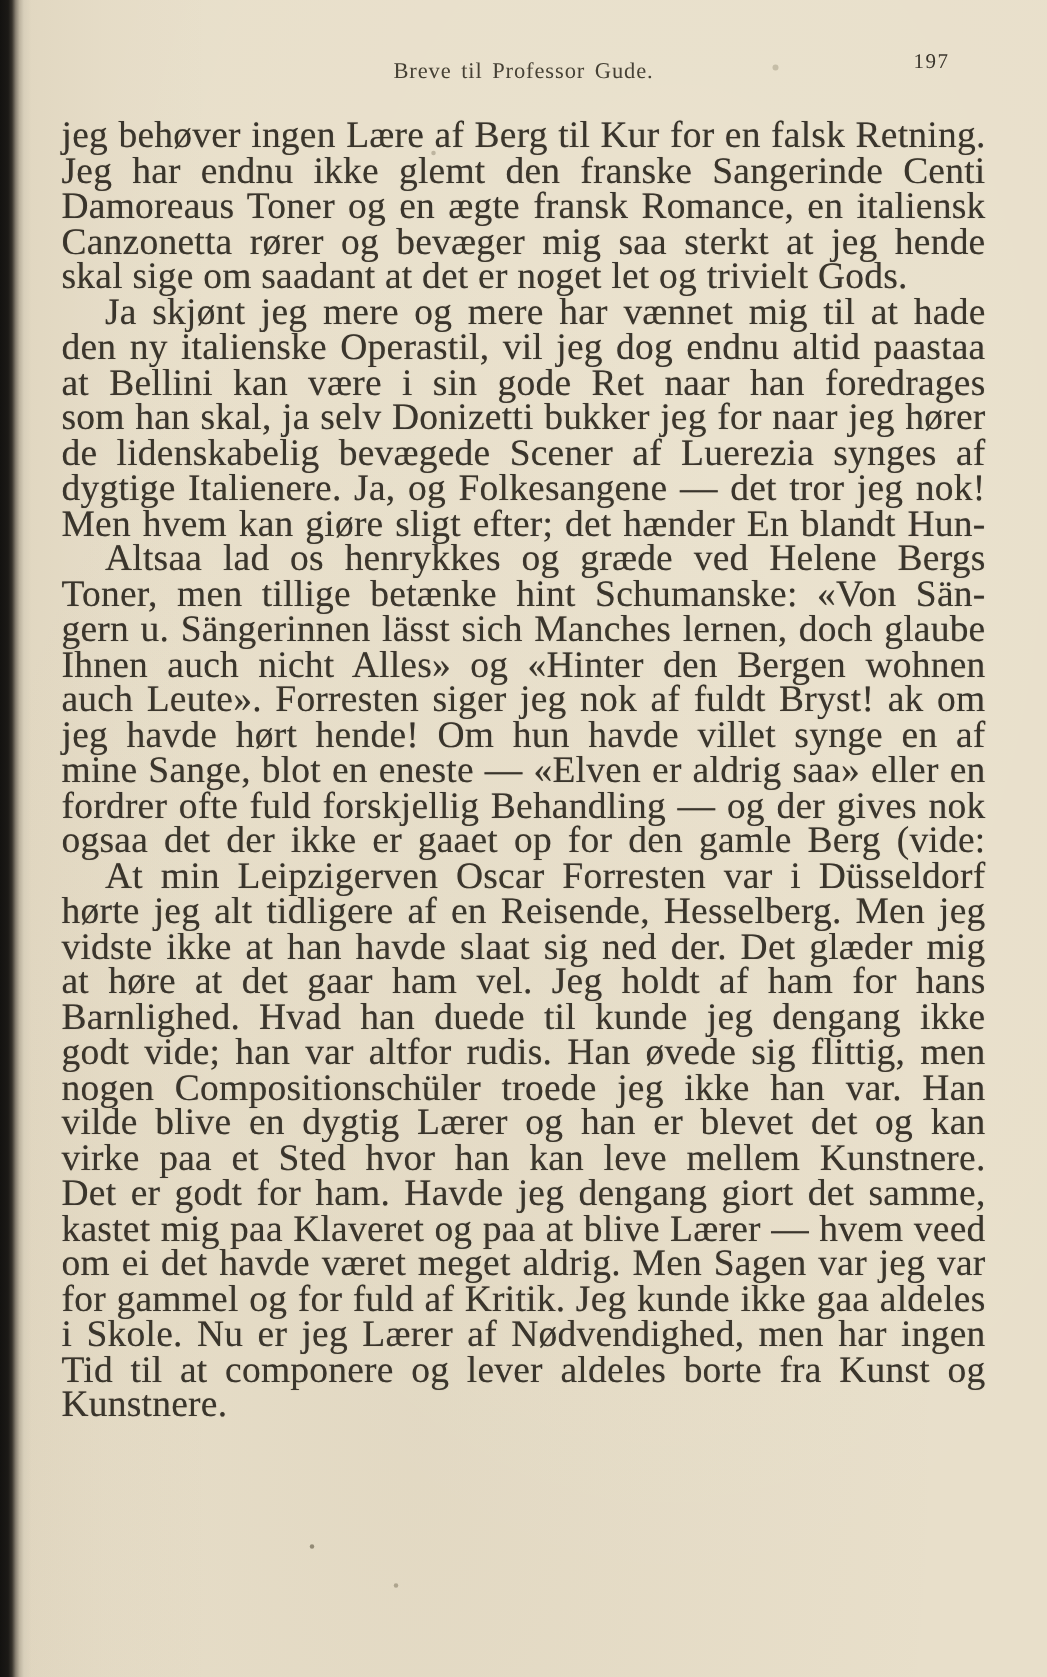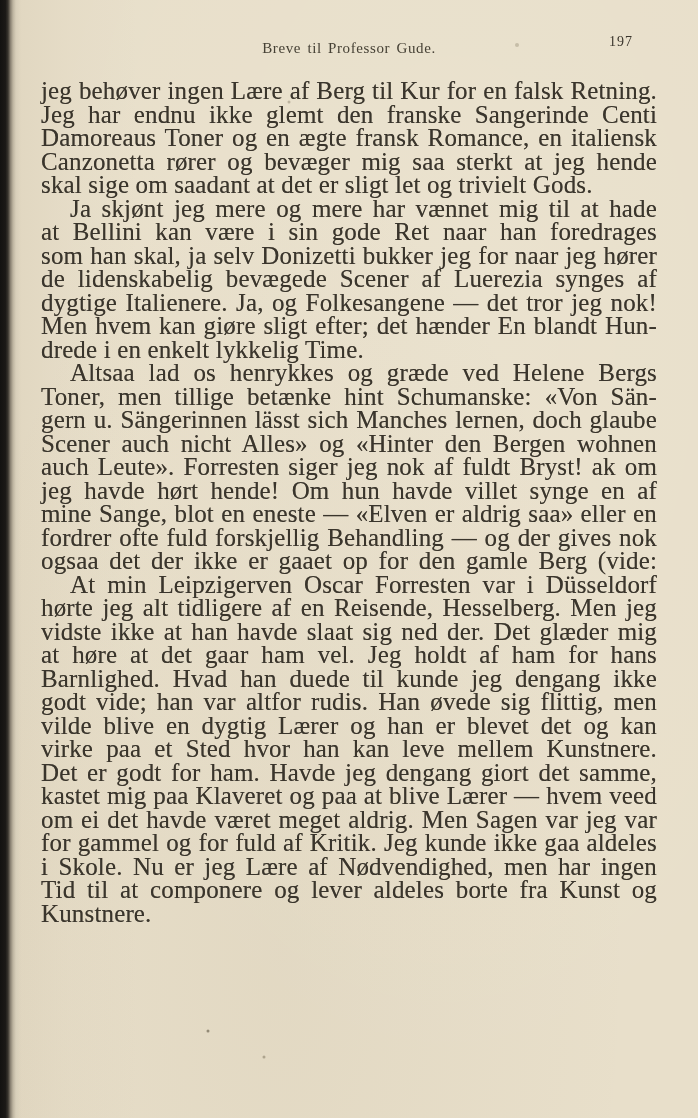--- a/index.html
+++ b/index.html
@@ -102,47 +102,48 @@
   <div class="content">
     <div class="header">
       <span class="running-title">Breve til Professor Gude.</span>
       <span class="page-number">197</span>
     </div>
     <div class="text-block">
         <div class="line">jeg behøver ingen Lære af Berg til Kur for en falsk Retning.</div>
         <div class="line">Jeg har endnu ikke glemt den franske Sangerinde Centi</div>
         <div class="line">Damoreaus Toner og en ægte fransk Romance, en italiensk</div>
         <div class="line">Canzonetta rører og bevæger mig saa sterkt at jeg hende</div>
-        <div class="line para-last">skal sige om saadant at det er sligt let og trivielt Gods.</div>
+        <div class="line para-last">skal sige om saadant at det er noget let og trivielt Gods.</div>
         <div class="line indent">Ja skjønt jeg mere og mere har vænnet mig til at hade</div>
+        <div class="line">den ny italienske Operastil, vil jeg dog endnu altid paastaa</div>
         <div class="line">at Bellini kan være i sin gode Ret naar han foredrages</div>
         <div class="line">som han skal, ja selv Donizetti bukker jeg for naar jeg hører</div>
         <div class="line">de lidenskabelig bevægede Scener af Luerezia synges af</div>
         <div class="line">dygtige Italienere. Ja, og Folkesangene — det tror jeg nok!</div>
         <div class="line">Men hvem kan giøre sligt efter; det hænder En blandt Hun-</div>
-        <div class="line para-last">drede i en enkelt lykkelig Time.</div>
         <div class="line indent">Altsaa lad os henrykkes og græde ved Helene Bergs</div>
         <div class="line">Toner, men tillige betænke hint Schumanske: «Von Sän-</div>
         <div class="line">gern u. Sängerinnen lässt sich Manches lernen, doch glaube</div>
-        <div class="line">Scener auch nicht Alles» og «Hinter den Bergen wohnen</div>
+        <div class="line">Ihnen auch nicht Alles» og «Hinter den Bergen wohnen</div>
         <div class="line">auch Leute». Forresten siger jeg nok af fuldt Bryst! ak om</div>
         <div class="line">jeg havde hørt hende! Om hun havde villet synge en af</div>
         <div class="line">mine Sange, blot en eneste — «Elven er aldrig saa» eller en</div>
         <div class="line">fordrer ofte fuld forskjellig Behandling — og der gives nok</div>
         <div class="line">ogsaa det der ikke er gaaet op for den gamle Berg (vide:</div>
         <div class="line indent">At min Leipzigerven Oscar Forresten var i Düsseldorf</div>
         <div class="line">hørte jeg alt tidligere af en Reisende, Hesselberg. Men jeg</div>
         <div class="line">vidste ikke at han havde slaat sig ned der. Det glæder mig</div>
         <div class="line">at høre at det gaar ham vel. Jeg holdt af ham for hans</div>
         <div class="line">Barnlighed. Hvad han duede til kunde jeg dengang ikke</div>
         <div class="line">godt vide; han var altfor rudis. Han øvede sig flittig, men</div>
+        <div class="line">nogen Compositionschüler troede jeg ikke han var. Han</div>
         <div class="line">vilde blive en dygtig Lærer og han er blevet det og kan</div>
         <div class="line">virke paa et Sted hvor han kan leve mellem Kunstnere.</div>
         <div class="line">Det er godt for ham. Havde jeg dengang giort det samme,</div>
         <div class="line">kastet mig paa Klaveret og paa at blive Lærer — hvem veed</div>
         <div class="line">om ei det havde været meget aldrig. Men Sagen var jeg var</div>
         <div class="line">for gammel og for fuld af Kritik. Jeg kunde ikke gaa aldeles</div>
-        <div class="line">i Skole. Nu er jeg Lære af Nødvendighed, men har ingen</div>
+        <div class="line">i Skole. Nu er jeg Lærer af Nødvendighed, men har ingen</div>
         <div class="line">Tid til at componere og lever aldeles borte fra Kunst og</div>
         <div class="line para-last">Kunstnere.</div>
       </div>
   </div>
 </div>
 
 </body></html>

